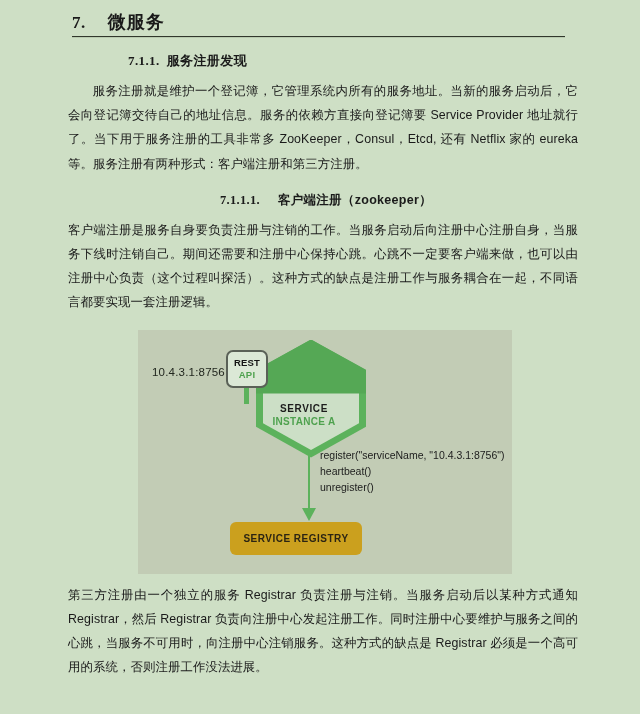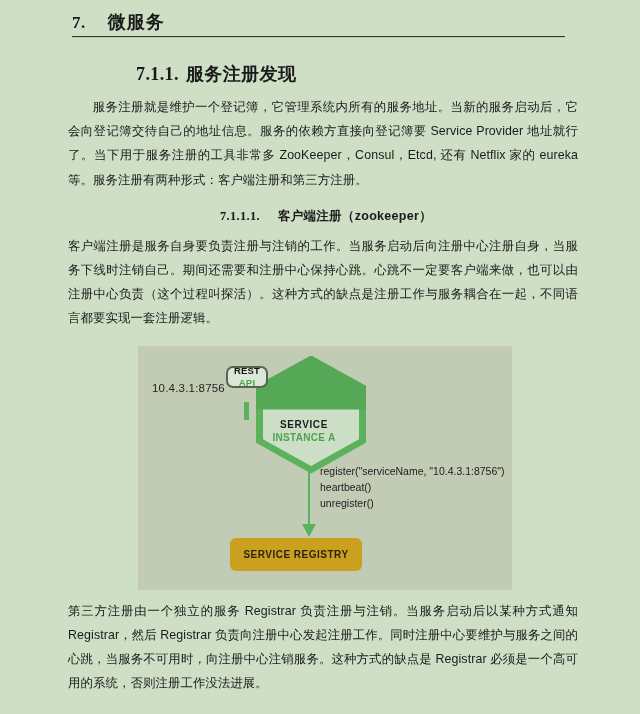--- a/index.html
+++ b/index.html
@@ -43,25 +43,24 @@
     font-family: "Liberation Sans", "DejaVu Sans", sans-serif;
   }
   .h1-rule {
     margin: 2px 75px 0 72px;
     height: 0;
     border-top: 1.6px solid #31372c;
     border-bottom: 1px solid #b9cbaf;
   }
 
   .h2 {
-    padding: 24px 0 0 128px;
-    font-size: 18px;
+    padding: 14px 0 0 128px;
+    font-size: 13px;
     font-weight: bold;
     letter-spacing: 0.4px;
-    margin-left: 8px;
   }
   .h2 .num { margin-right: 7px; font-family: "Liberation Serif", "DejaVu Serif", serif; }
 
   .h3 {
     padding: 16px 0 0 0;
     text-align: center;
     font-size: 12.5px;
     font-weight: bold;
     letter-spacing: 0.3px;
     margin-left: 12px;
@@ -155,21 +154,21 @@
     font-weight: bold;
     color: #4fa24f;
     letter-spacing: 0.3px;
   }
 
   .rest-box {
     position: absolute;
     left: 88px;
     top: 20px;
     width: 42px;
-    height: 22px;
+    height: 38px;
     background: #dbe8d6;
     border: 2px solid #5a6157;
     border-radius: 7px;
     box-sizing: border-box;
     z-index: 4;
     display: flex;
     flex-direction: column;
     align-items: center;
     justify-content: center;
     line-height: 1.25;

